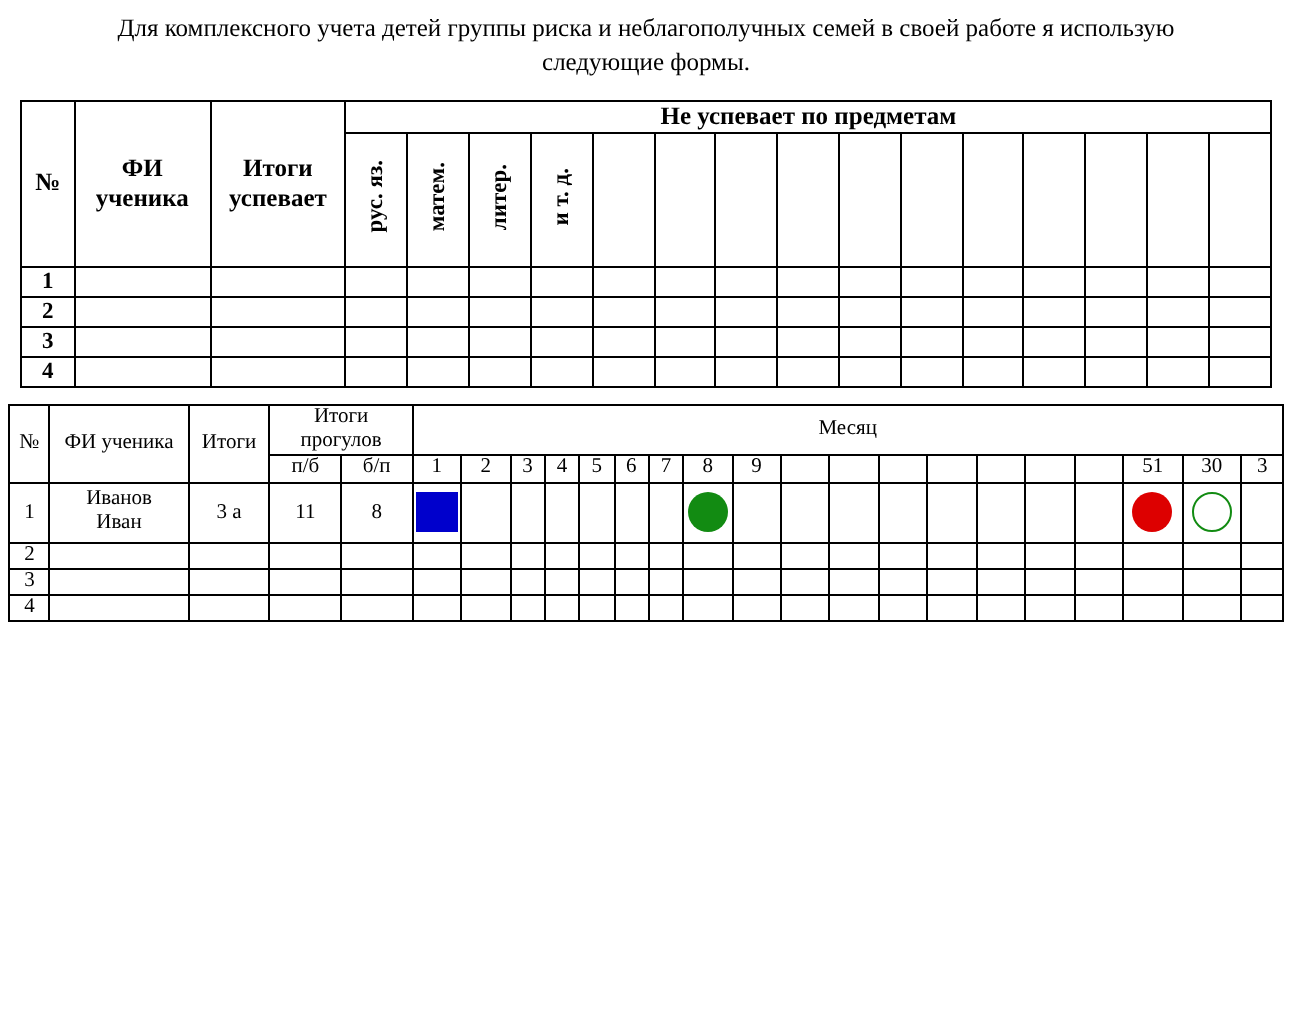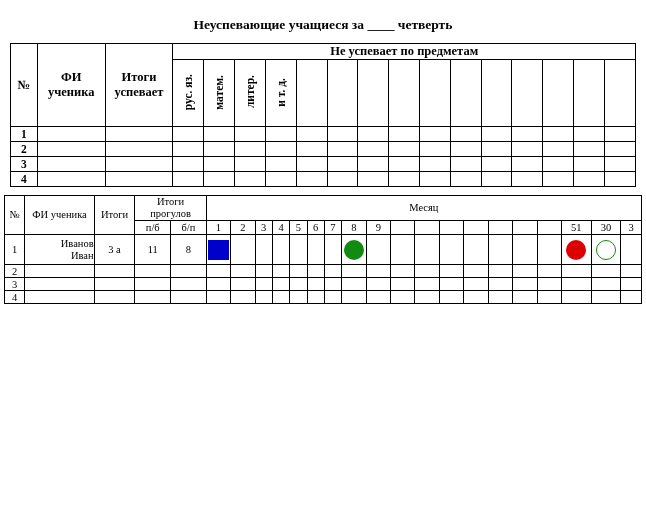--- a/index.html
+++ b/index.html
@@ -111,21 +111,20 @@
     font-size: 10.5px;
   }
   #table2 .row-lbl {
     height: 13px;
   }
   #table2 .tall {
     height: 30px;
   }
   #table2 .name-cell {
     line-height: 1.15;
-    text-align: right;
   }
 
   
   .mark {
     display: block;
     margin: 0 auto;
     width: 20px;
     height: 20px;
   }
   .mark-square {
@@ -137,22 +136,22 @@
   }
   .cell-mark {
     padding: 0;
   }
 </style>
 </head>
 <body>
 
 <div class="page">
 
-
-  <div class="section-title">Неуспевающие учащиеся за ____ четверть</div>
+  <div class="intro">Для комплексного учета детей группы риска и неблагополучных семей в своей работе я использую следующие формы.</div>
+
 
   <div class="t1-wrap">
     <table id="table1">
       <colgroup>
         <col style="width:26px">
         <col style="width:66px">
         <col style="width:66px">
         <col style="width:30px">
           <col style="width:30px">
           <col style="width:30px">

